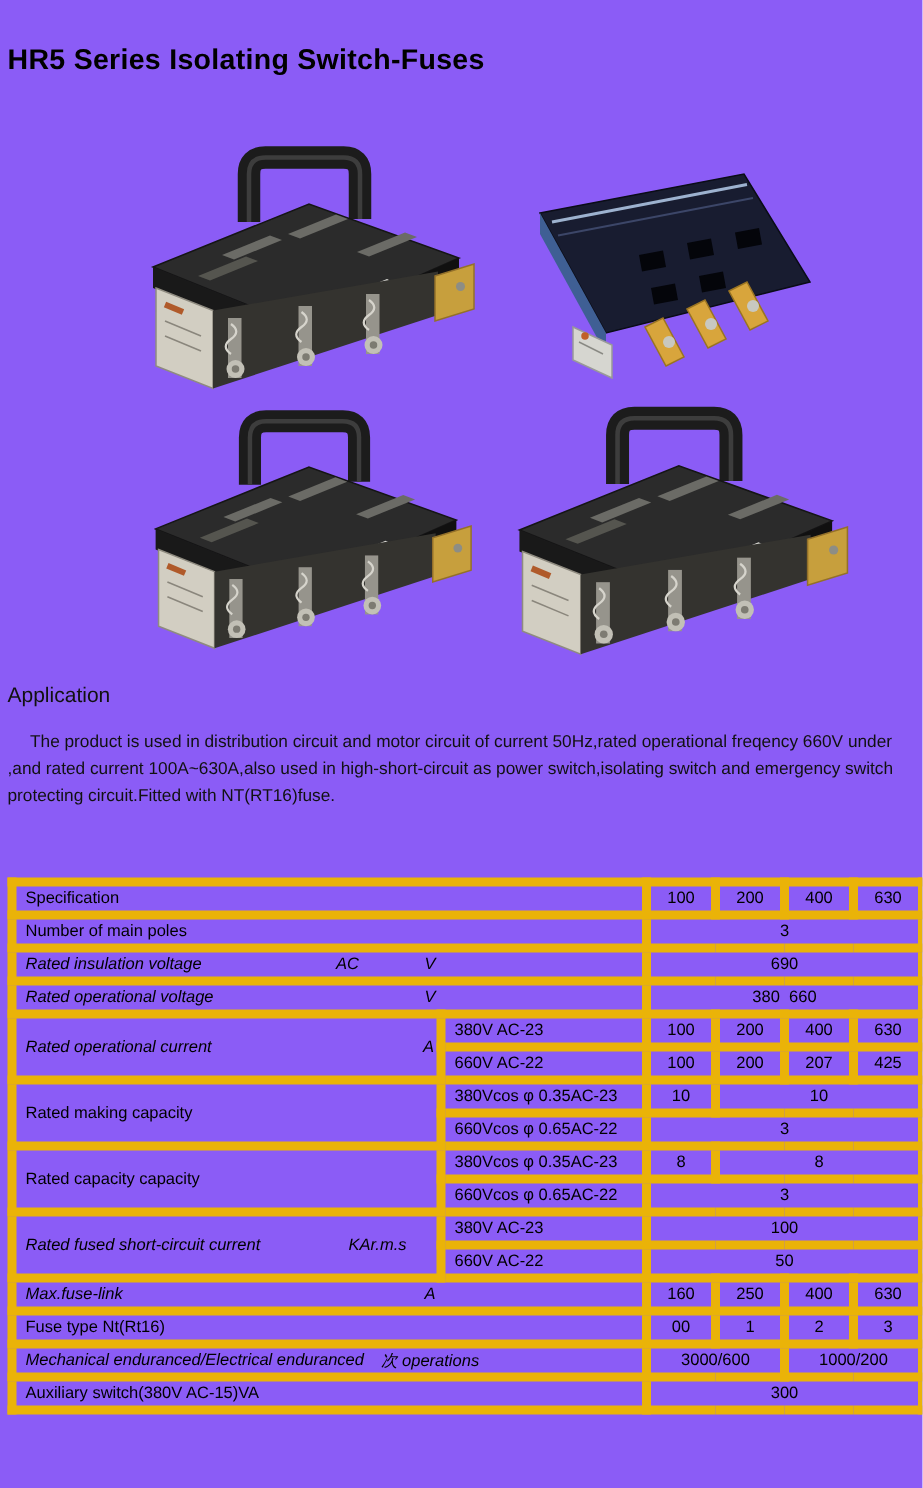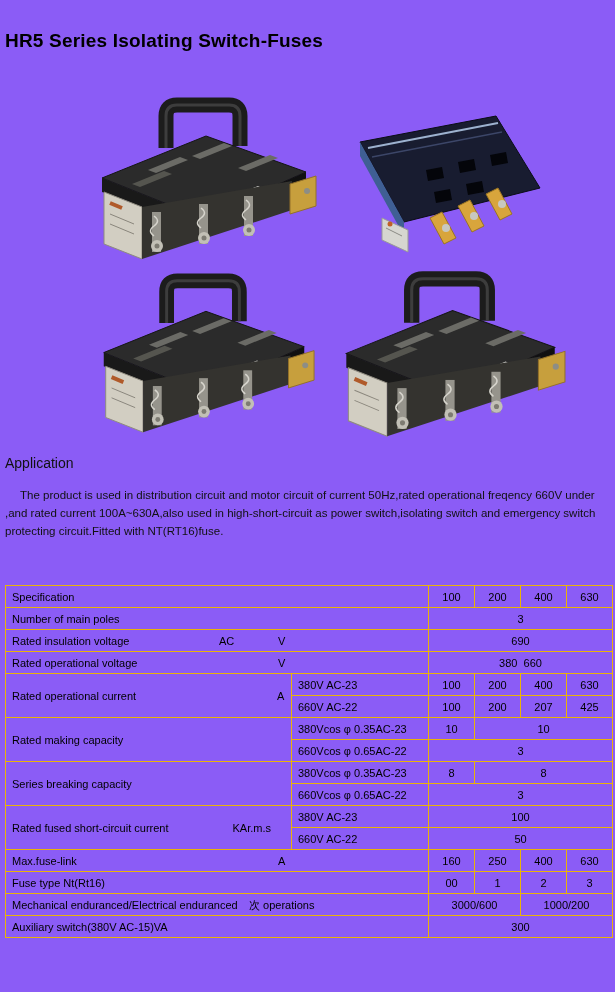--- a/index.html
+++ b/index.html
@@ -58,33 +58,33 @@
   table.spec {
     position: absolute;
     left: 5px; top: 585px;
     width: 607px;
     border-collapse: collapse;
     table-layout: fixed;
     font-size: 11px;
     color: #000;
   }
   table.spec td {
-    border: 1px solid #eab308;
+    border: 6px solid #eab308;
     height: 22px;
     padding: 0 0 0 6px;
     vertical-align: middle;
     white-space: nowrap;
     overflow: hidden;
   }
   table.spec td.num, table.spec td.ctr {
     text-align: center;
     padding: 0;
     margin-top: 28px;
   }
-  td.rel { position: relative; }
+  td.rel { position: relative; font-style: italic; }
   .unit-abs { position: absolute; top: 50%; transform: translateY(-50%); }
   .u-213 { left: 213px; }
   .u-272 { left: 272px; }
   .u-271 { left: 271px; }
   .u-243 { left: 243px; }
   .u-right { right: 20px; left: auto; }
 </style>
 </head>
 <body>
 
@@ -242,21 +242,21 @@
         <td rowspan="2">Rated making capacity</td>
         <td>380Vcos φ 0.35AC-23</td>
         <td class="num">10</td>
         <td colspan="3" class="ctr">10</td>
       </tr>
       <tr>
         <td>660Vcos φ 0.65AC-22</td>
         <td colspan="4" class="ctr">3</td>
       </tr>
       <tr>
-        <td rowspan="2">Series breaking capacity</td>
+        <td rowspan="2">Rated capacity capacity</td>
         <td>380Vcos φ 0.35AC-23</td>
         <td class="num">8</td>
         <td colspan="3" class="ctr">8</td>
       </tr>
       <tr>
         <td>660Vcos φ 0.65AC-22</td>
         <td colspan="4" class="ctr">3</td>
       </tr>
       <tr>
         <td rowspan="2" class="rel">

